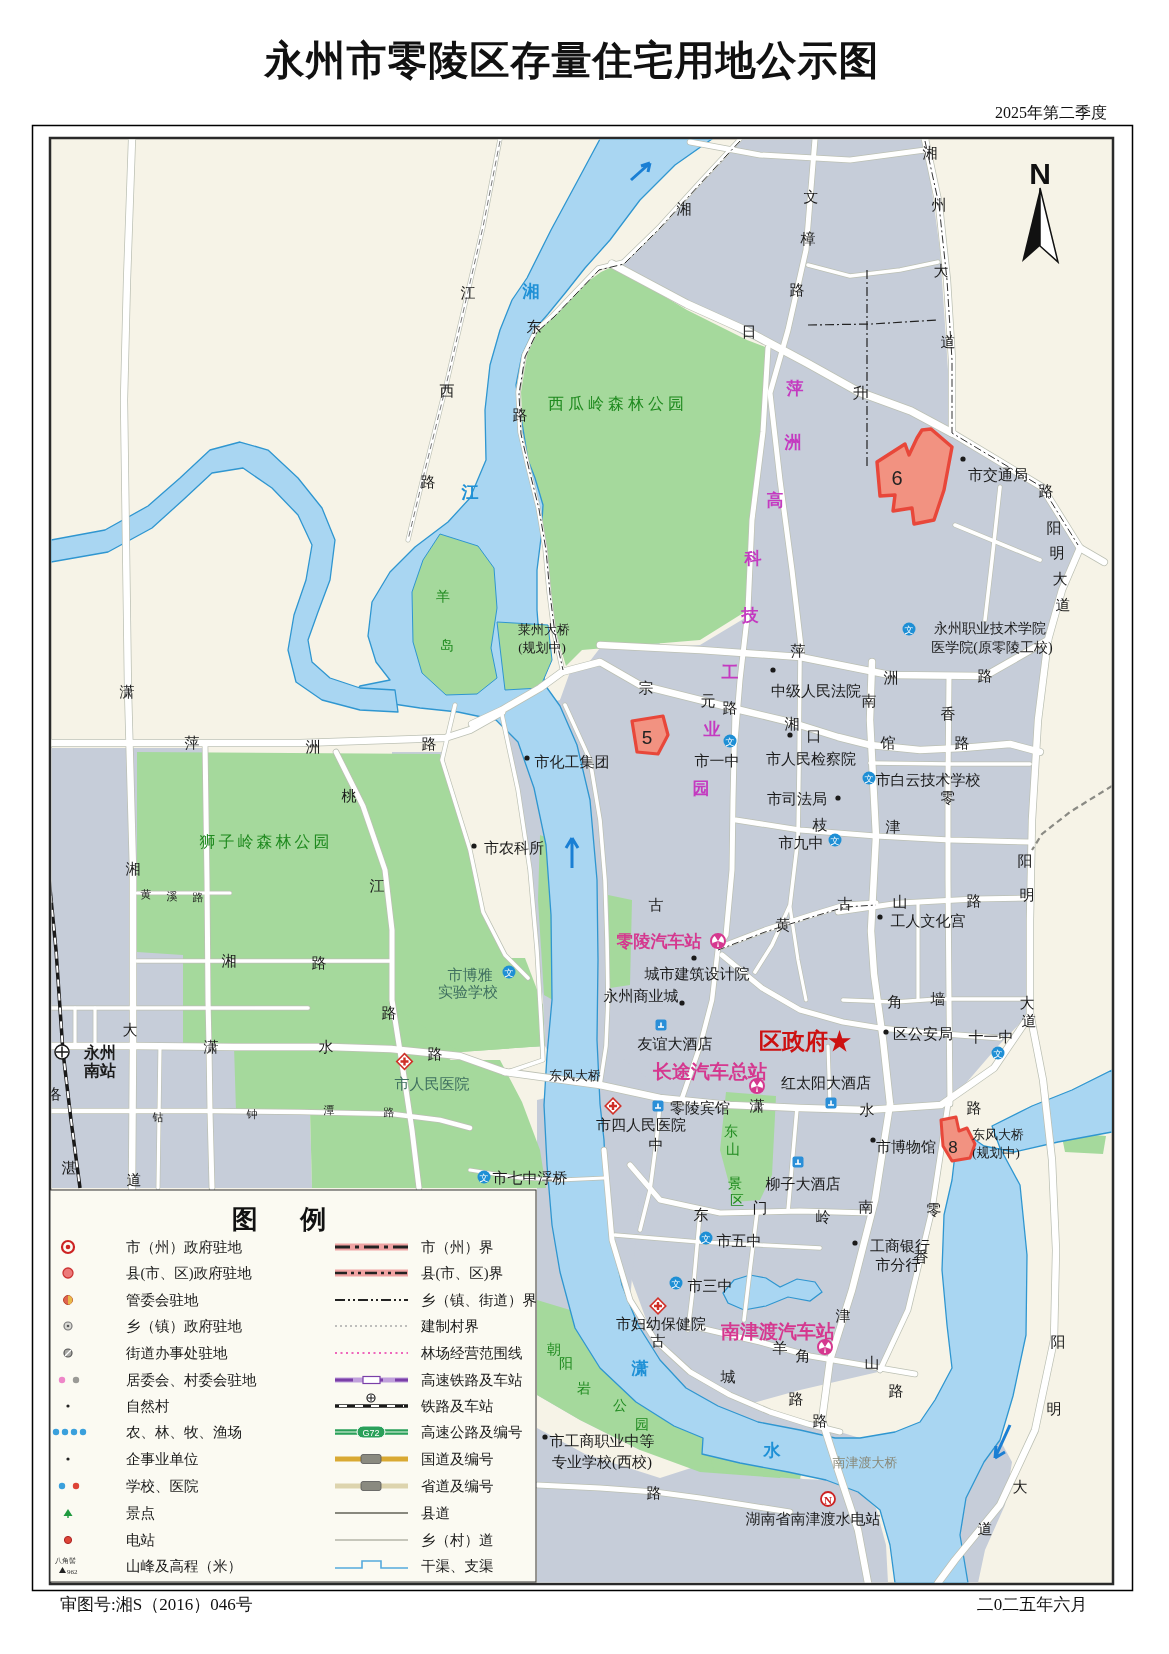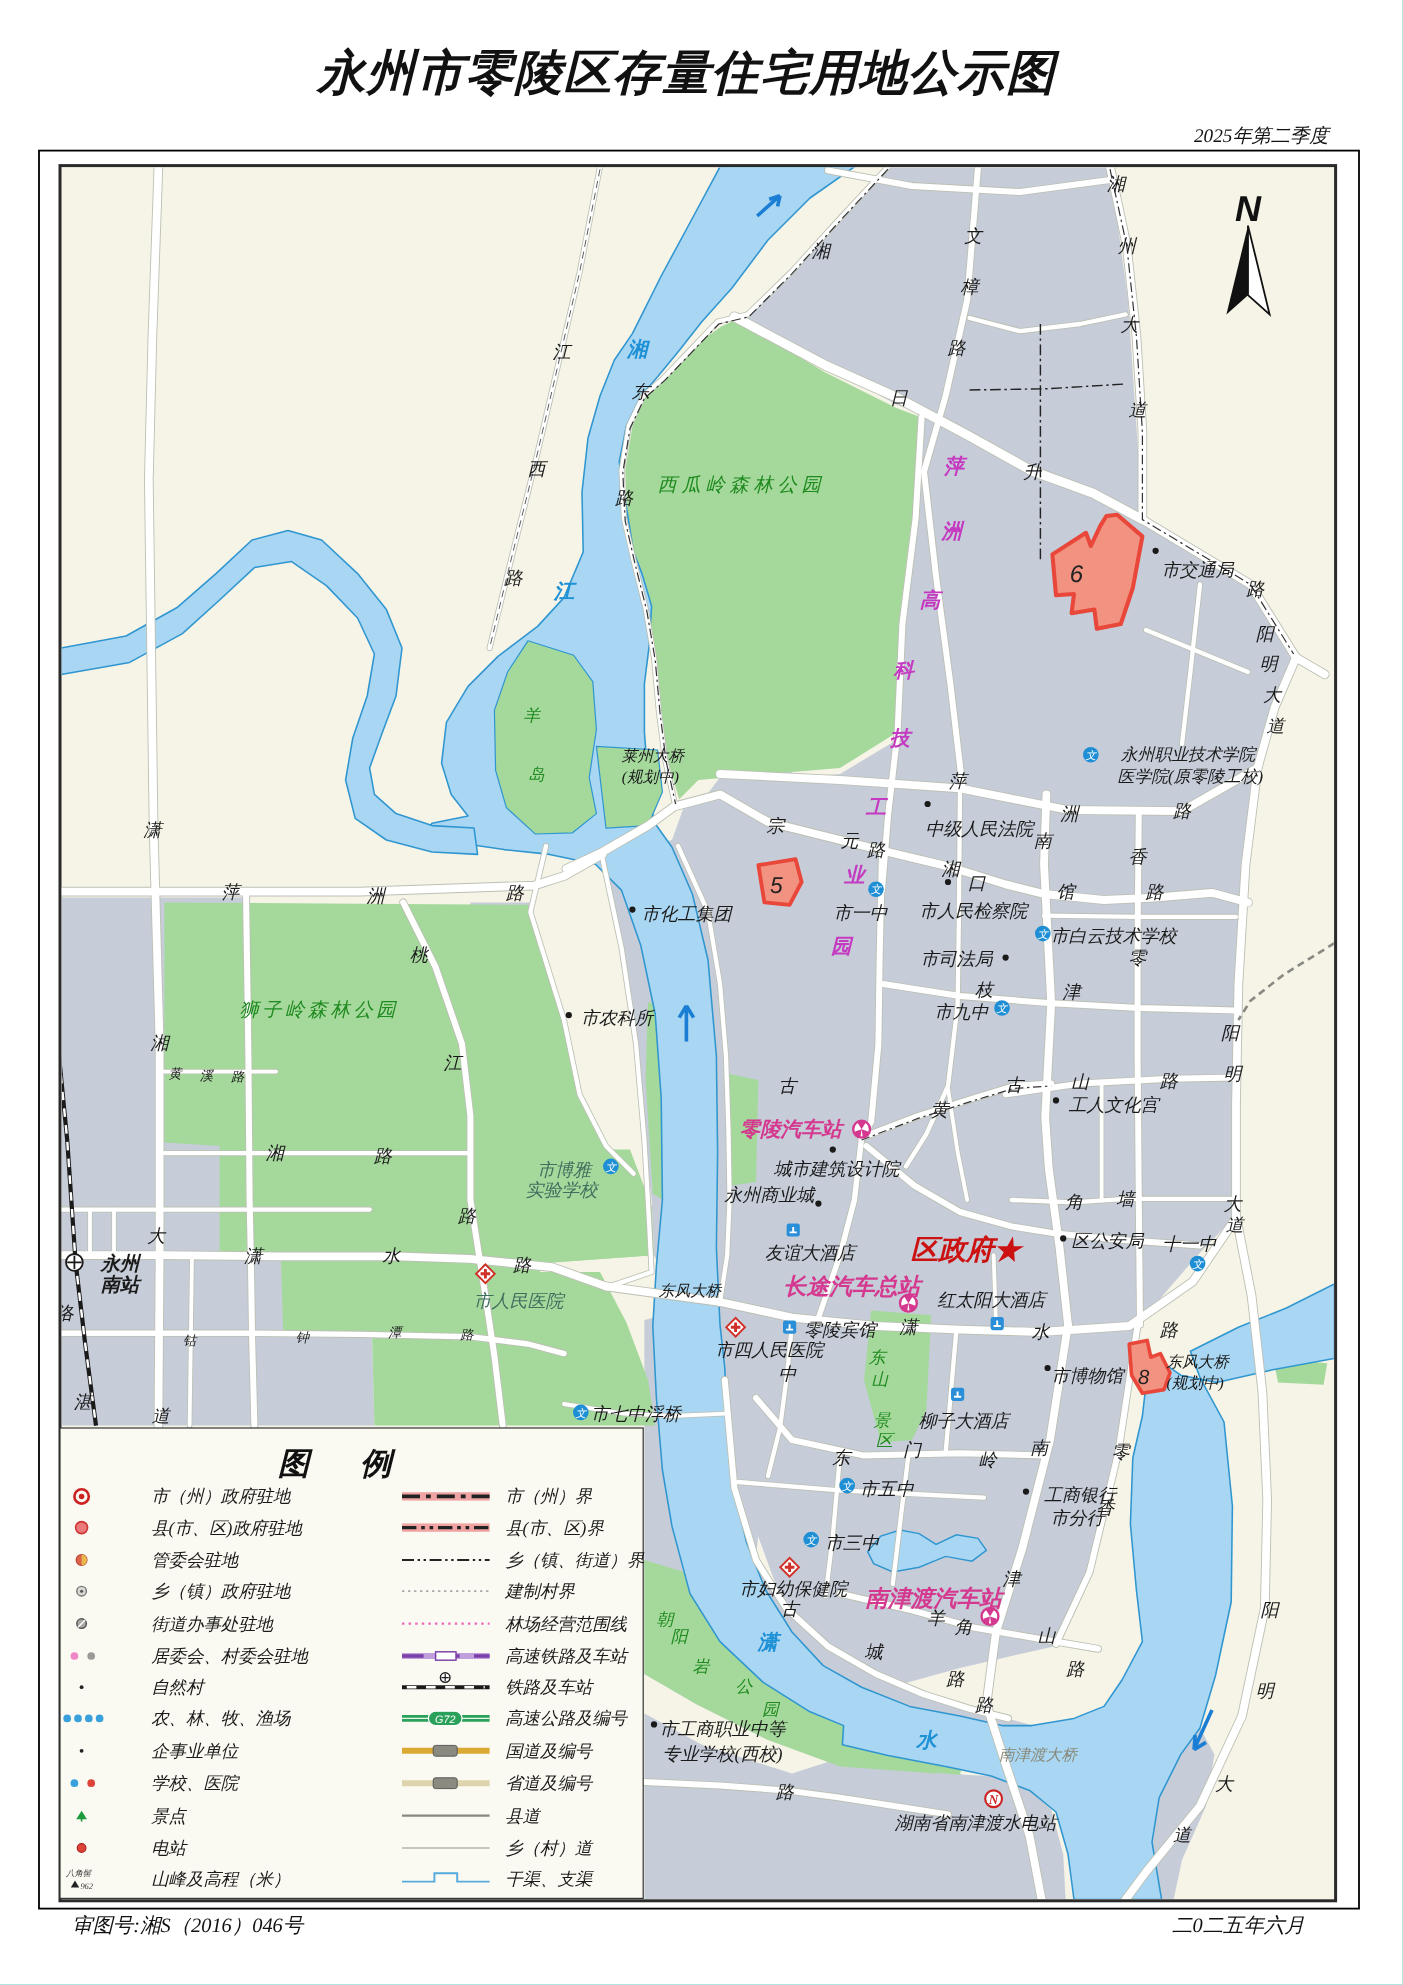--- a/index.html
+++ b/index.html
@@ -1,16 +1,16 @@
 <!DOCTYPE html>
 <html><head>
 <meta charset="utf-8">
 <style>
 html,body{margin:0;padding:0;background:#ffffff;}
-#page{position:relative;width:1169px;height:1654px;background:#14b8a6;font-family:"Liberation Serif",serif;font-style:italic;}
+#page{position:relative;width:1169px;height:1654px;background:#22c55e;font-family:"Liberation Serif",serif;}
 svg text{font-family:"Liberation Serif",serif;}
 </style>
 </head>
 <body>
 <div id="page">
 <svg width="1169" height="1654" viewBox="0 0 1169 1654">
 
 <rect x="0" y="0" width="1169" height="1654" fill="#ffffff"></rect>
 
 <text x="572" y="74" font-size="40" font-weight="bold" text-anchor="middle" fill="#111111" style="font-family:'Liberation Sans',sans-serif;letter-spacing:1px;">永州市零陵区存量住宅用地公示图</text>

